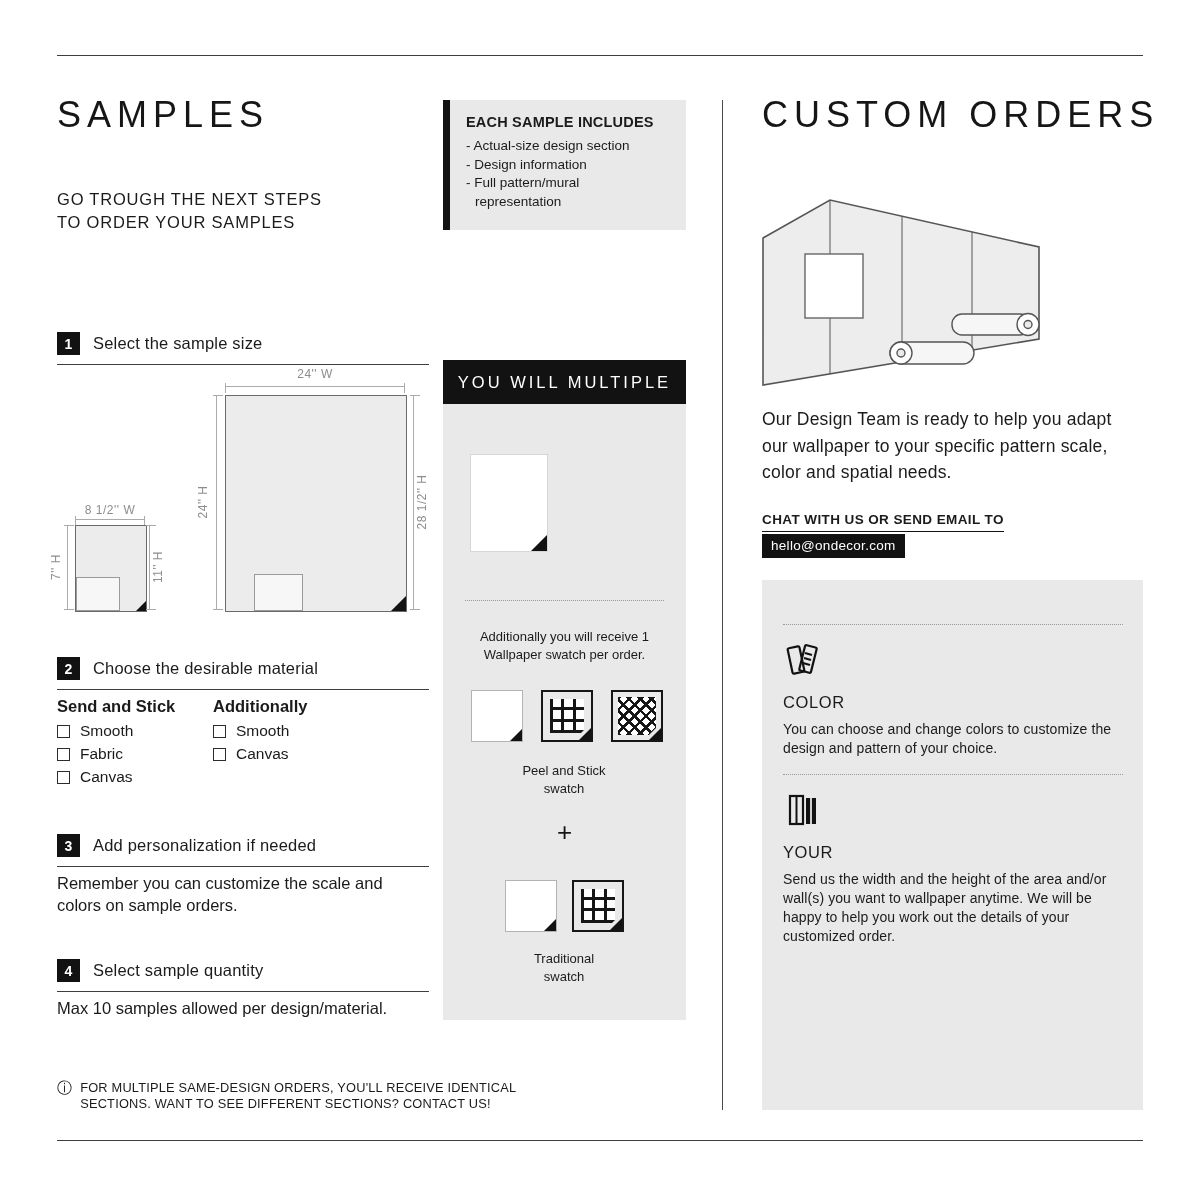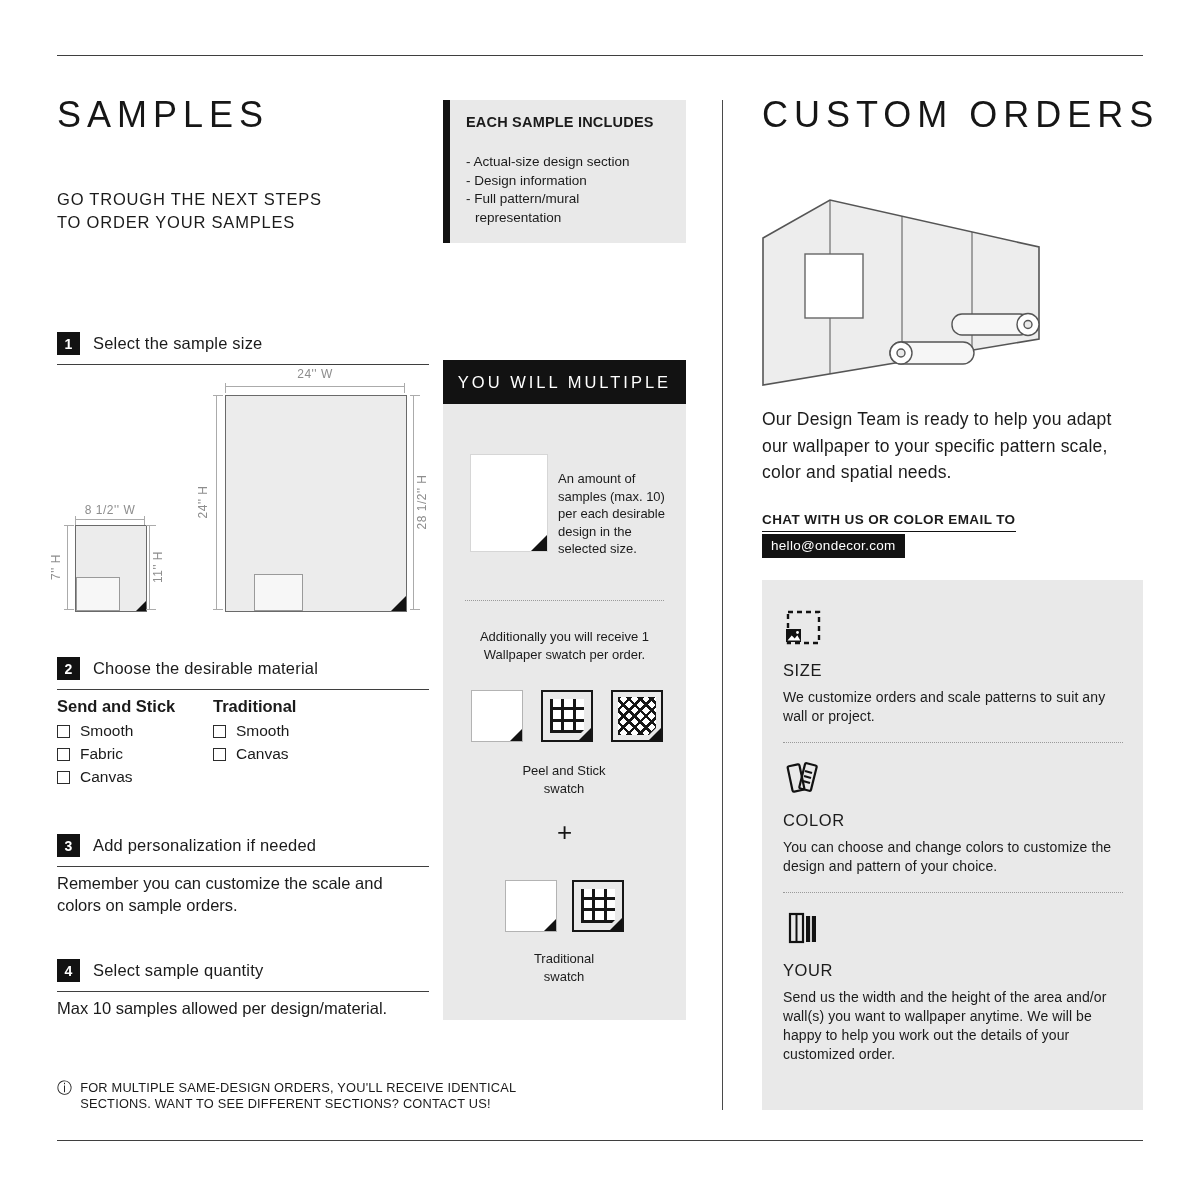--- a/index.html
+++ b/index.html
@@ -42,21 +42,21 @@
   .cbrow { position:absolute; display:flex; align-items:center; font-size:15.5px; }
   .cb { display:inline-block; width:11px; height:11px; border:1.3px solid #2c2c2c; margin-right:10px; background:#fff; }
 
   .bodytext { font-size:16.5px; line-height:22px; }
   .footnote { display:flex; gap:8px; font-size:12.8px; line-height:16px; letter-spacing:0.2px; }
   .info-glyph { font-size:15px; line-height:15px; }
 
   
   .includes-box { background:#e9e9e9; border-left:7px solid #121212; padding:14px 12px 16px 16px;
                   box-sizing:border-box; }
-  .includes-title { font-size:14.5px; font-weight:700; letter-spacing:0.2px; margin-bottom:23px; }
+  .includes-title { font-size:14.5px; font-weight:700; letter-spacing:0.2px; margin-bottom:7px; }
   .includes-item { font-size:13.5px; line-height:18.5px; padding-left:9px; text-indent:-9px; }
   .includes-item::before { content:"- "; }
   .receive-header { background:#121212; color:#fff; display:flex; align-items:center; justify-content:center;
                     font-size:16.5px; letter-spacing:3px; }
   .receive-panel { background:#e9e9e9; }
   .dotted { border-top:1px dotted #9a9a9a; height:0; position:absolute; }
   .smalltext { font-size:13px; line-height:17.5px; }
   .swatch { position:absolute; width:52px; height:52px; background:#fff; box-sizing:border-box; }
   .sw-plain { border:1px solid #b3b3b3; }
   .sw-grid { border:2px solid #161616; padding:7px;
@@ -117,21 +117,21 @@
 <div class="abs dimlabel rot" style="left:56px;top:567px">7'' H</div>
 <div class="dimv" style="left:149px;top:525px;height:85px"></div>
 <div class="abs dimlabel rot" style="left:158px;top:567px">11'' H</div>
 
 <div class="steprow" style="top:657px">
   <span class="stepnum">2</span>
   <span class="steplabel">Choose the desirable material</span>
 </div>
 
 <div class="abs mat-title" style="left:57px;top:697px">Send and Stick</div>
-<div class="abs mat-title" style="left:213px;top:697px">Traditional</div>
+<div class="abs mat-title" style="left:213px;top:697px">Additionally</div>
 
 <div class="cbrow" style="left:57px;top:722px">
   <span class="cb"></span>
   <span>Smooth</span>
 </div>
 <div class="cbrow" style="left:57px;top:745px">
   <span class="cb"></span>
   <span>Fabric</span>
 </div>
 <div class="cbrow" style="left:57px;top:768px">
@@ -171,21 +171,20 @@
   <div class="includes-item" style="width:160px">Full pattern/mural representation</div>
 </div>
 
 <div class="abs receive-header" style="left:443px;top:360px;width:243px;height:44px">YOU WILL MULTIPLE</div>
 
 <div class="abs receive-panel" style="left:443px;top:404px;width:243px;height:616px">
 
   <div class="abs" style="left:27px;top:50px;width:76px;height:96px;background:#fff;border:1px solid #d6d6d6">
     <div class="fold fold-b16"></div>
   </div>
-  <div class="abs smalltext" style="left:115px;top:66px;width:122px">An amount of samples (max. 10) per each desirable design in the selected size.</div>
 
   <div class="dotted" style="left:22px;top:196px;width:199px"></div>
 
   <div class="abs smalltext" style="left:8px;top:224px;width:227px;text-align:center">Additionally you will receive 1 Wallpaper swatch per order.</div>
 
   <div class="swatch sw-plain" style="left:28px;top:286px">
     <div class="fold fold-b12"></div>
   </div>
   <div class="swatch sw-grid" style="left:98px;top:286px">
     <div class="fold notch"></div>
@@ -225,40 +224,28 @@
       <rect x="128" y="145" width="84" height="22" rx="11"></rect>
       <circle cx="139" cy="156" r="11" fill="#ffffff"></circle>
       <circle cx="139" cy="156" r="4" fill="#eaeaea"></circle>
     </g>
   </svg>
 </div>
 
 <div class="abs intro" style="left:762px;top:406px;width:362px">Our Design Team is ready to help you adapt our wallpaper to your specific pattern scale, color and spatial needs.</div>
 
 <div class="abs" style="left:762px;top:510px">
-  <span class="contact-label">CHAT WITH US OR COLOR EMAIL TO</span>
+  <span class="contact-label">CHAT WITH US OR SEND EMAIL TO</span>
 </div>
 <div class="abs" style="left:762px;top:534px">
   <span class="email-badge">hello@ondecor.com</span>
 </div>
 
 <div class="abs features-panel" style="left:762px;top:580px;width:381px;height:530px">
 
-  <div>
-    <div class="f-icon">
-      <svg width="40" height="40" viewBox="0 0 40 40">
-        <rect x="5" y="4" width="31" height="31" fill="none" stroke="#121212" stroke-width="2.4" stroke-dasharray="5 4"></rect>
-        <rect x="3" y="21" width="15" height="13" fill="#121212"></rect>
-        <path d="M4.5 32.5 l4.2-5 3 3 2.6-3.2 3 5.2z" fill="#ffffff"></path>
-        <circle cx="14.5" cy="24.5" r="1.4" fill="#ffffff"></circle>
-      </svg>
-    </div>
-    <div class="f-title">SIZE</div>
-    <div class="f-text">We customize orders and scale patterns to suit any wall or project.</div>
-  </div>
   <div class="f-div"></div>
 
   <div>
     <div class="f-icon">
       <svg width="40" height="40" viewBox="0 0 40 40" fill="none" stroke="#121212" stroke-width="2.2">
         <rect x="7" y="7" width="12" height="26" rx="1.5" transform="rotate(-12 13 20)"></rect>
         <rect x="19" y="6" width="12" height="26" rx="1.5" transform="rotate(14 25 19)"></rect>
         <line x1="22" y1="13" x2="29" y2="15"></line>
         <line x1="21" y1="18" x2="28" y2="20"></line>
         <line x1="20" y1="23" x2="27" y2="25"></line>

